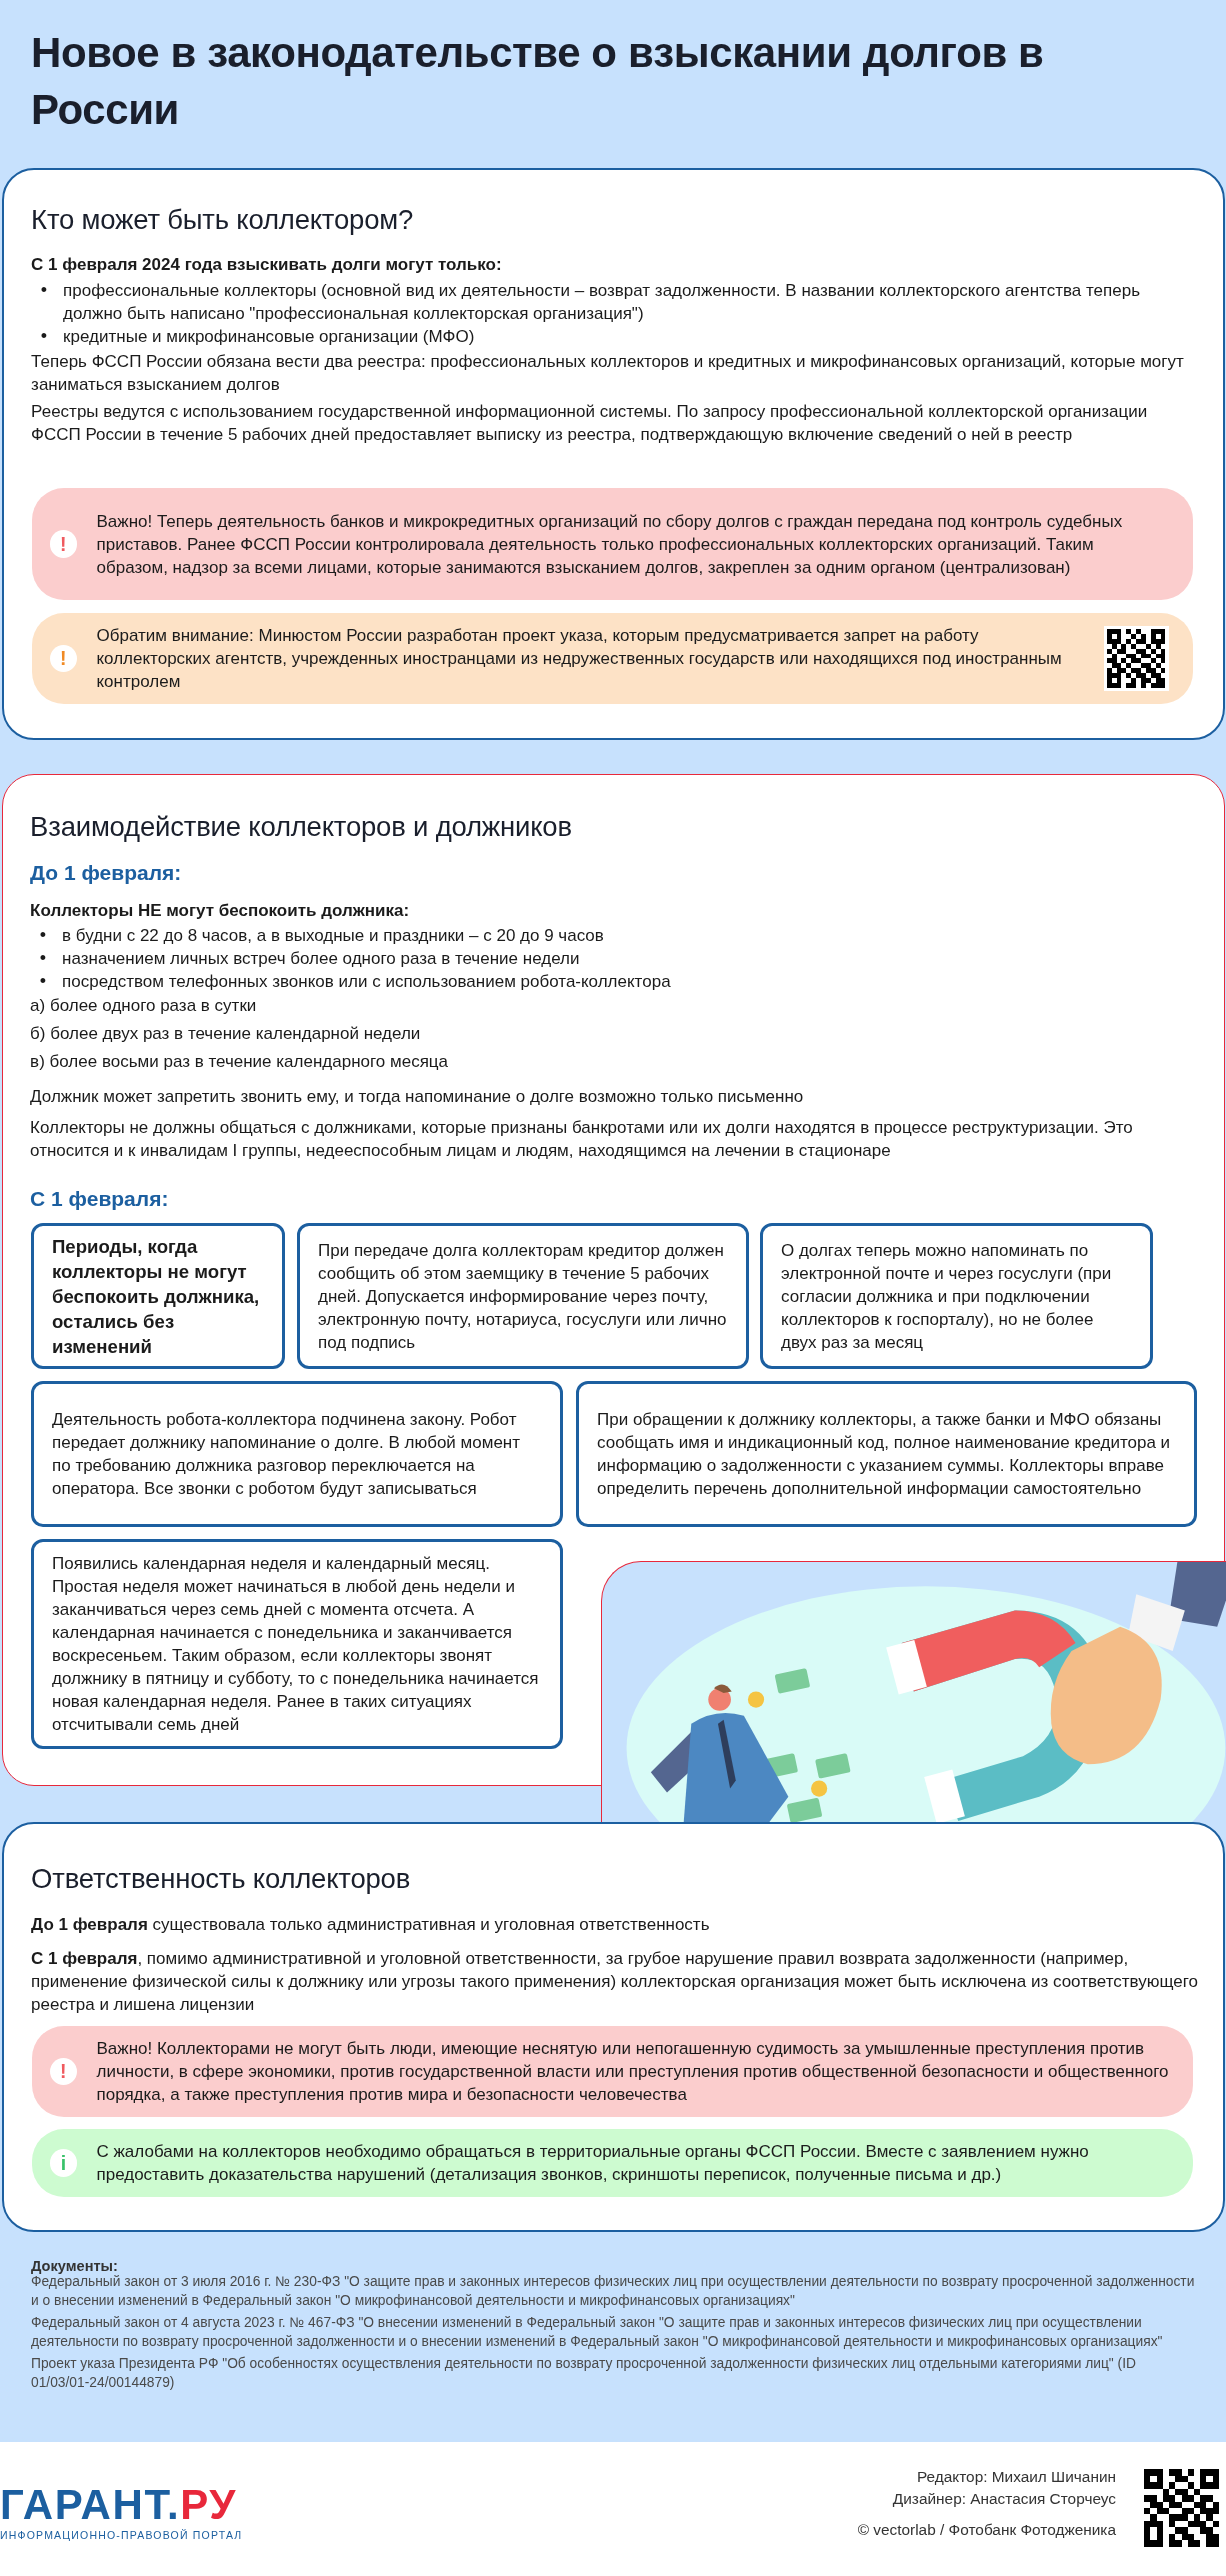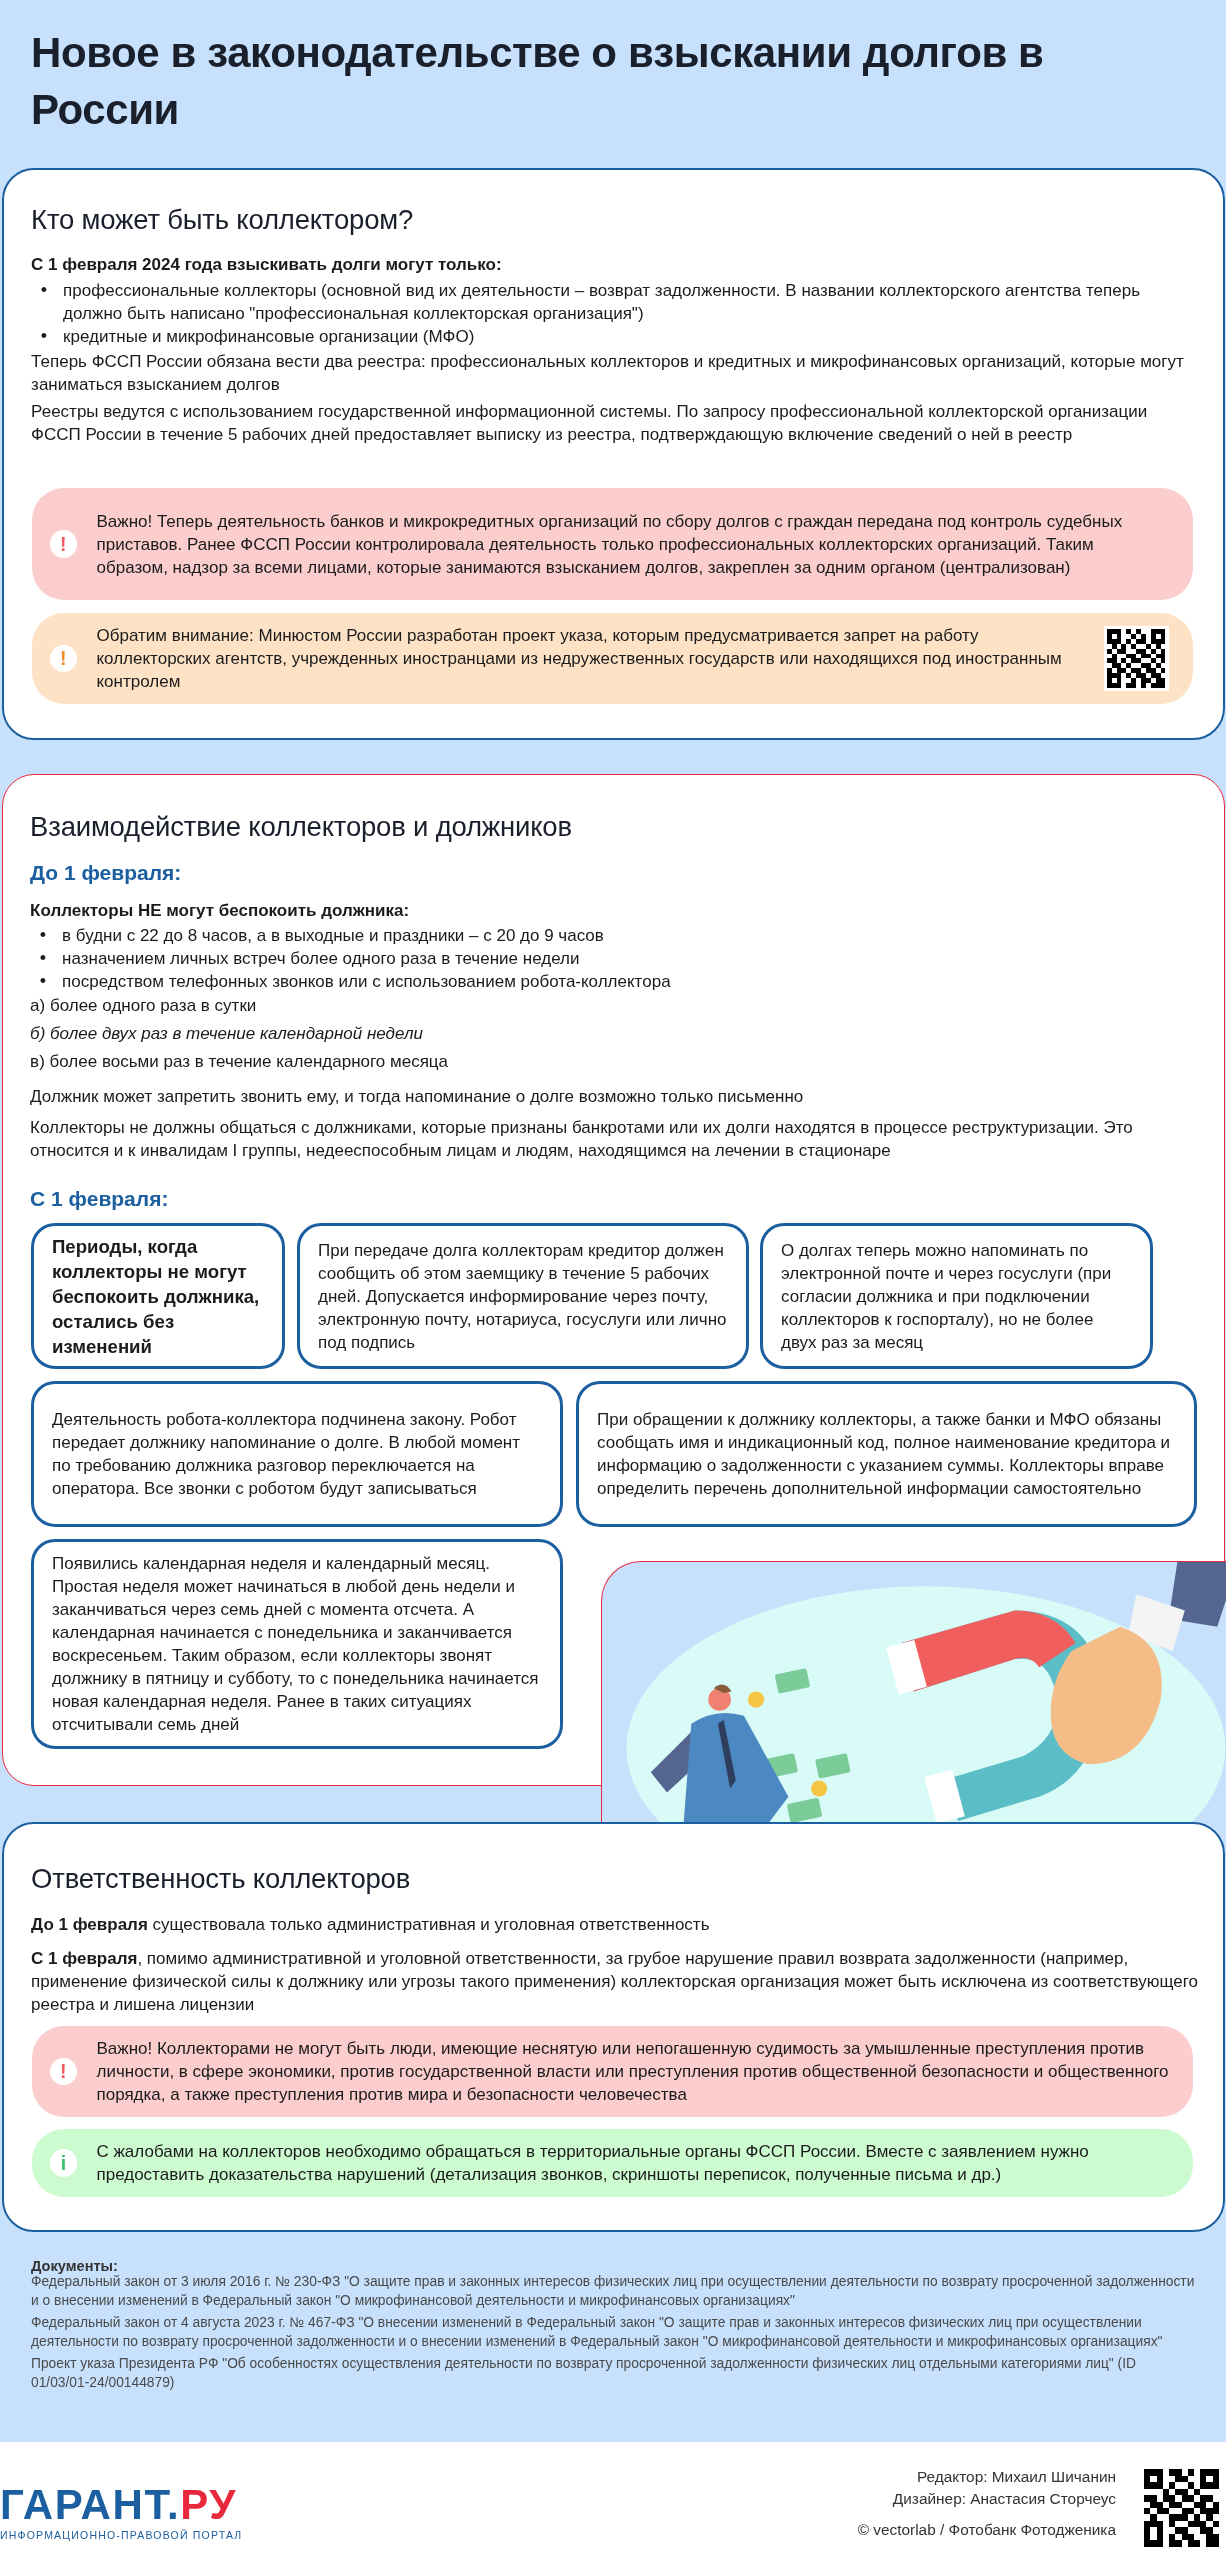--- a/index.html
+++ b/index.html
@@ -24,21 +24,21 @@
   .note-pink { background: #fbcdcd; }
   .note-peach { background: #fde2c6; }
   .note-green { background: #cdfbd0; }
   .note-icon { flex: none; width: 27.5px; height: 27.5px; border-radius: 50%; background: #fff; display: flex; align-items: center; justify-content: center; font-weight: bold; font-size: 19.4px; margin-right: 19.4px; }
   .note-text { font-size: 17px; line-height: 23px; flex: 1; }
 
   .qr { background: #fff; display: grid; grid-template-columns: repeat(12, 1fr); grid-template-rows: repeat(12, 1fr); padding: 3.2px; }
   .qr span { background: #000; }
   .qr span.w { background: #fff; }
 
-  .box { position: absolute; background: #fff; border: 3.2px solid #1c5fa0; border-radius: 24px; display: flex; align-items: center; padding: 16px 18px; }
+  .box { position: absolute; background: #fff; border: 3.2px solid #1c5fa0; border-radius: 12px; display: flex; align-items: center; padding: 16px 18px; }
   .box .t { font-size: 17px; line-height: 23px; }
   .box .t.bold { font-weight: bold; font-size: 18.6px; line-height: 25px; }
 
   .illus { position: absolute; left: 601px; top: 1561px; width: 626px; height: 267px; background: #c7e1fd; border-top: 1.6px solid #e8283b; border-left: 1.6px solid #e8283b; border-top-left-radius: 40px; overflow: hidden; }
 
   .docs-title { position: absolute; left: 31px; top: 2250px; font-size: 14.6px; font-weight: bold; color: #333; margin-top: 8px; }
   .docs { position: absolute; left: 31px; top: 2273px; width: 1165px; }
   .docs p { font-size: 13.8px; line-height: 18.6px; color: #4a4a4a; margin-bottom: 4px; }
 
   .footer { position: absolute; left: 0; top: 2442px; width: 1226px; height: 134px; background: #fff; }
@@ -226,21 +226,21 @@
   <h2 class="sec-title" style="position:absolute; left:27.5px; top:34px;">Взаимодействие коллекторов и должников</h2>
   <div class="sub-blue" style="position:absolute; left:27.5px; top:83px;">До 1 февраля:</div>
   <p class="p" style="position:absolute; left:27.5px; top:124px; font-weight:bold;">Коллекторы НЕ могут беспокоить должника:</p>
   <ul class="bullets" style="position:absolute; left:27.5px; top:149px; width:1165px;">
     <li>в будни с 22 до 8 часов, а в выходные и праздники – с 20 до 9 часов</li>
     <li>назначением личных встреч более одного раза в течение недели</li>
     <li>посредством телефонных звонков или с использованием робота-коллектора</li>
   </ul>
   <div style="position:absolute; left:27.5px; top:219px;">
     <p class="p" style="margin-bottom:4.9px;">а) более одного раза в сутки</p>
-    <p class="p" style="margin-bottom:4.9px;font-style:italic;">б) более двух раз в течение календарной недели</p>
+    <p class="p" style="margin-bottom:4.9px;">б) более двух раз в течение календарной недели</p>
     <p class="p">в) более восьми раз в течение календарного месяца</p>
   </div>
   <p class="p" style="position:absolute; left:27.5px; top:310px; width:1165px;">Должник может запретить звонить ему, и тогда напоминание о долге возможно только письменно</p>
   <p class="p" style="position:absolute; left:27.5px; top:341px; width:1173px;">Коллекторы не должны общаться с должниками, которые признаны банкротами или их долги находятся в процессе реструктуризации. Это относится и к инвалидам I группы, недееспособным лицам и людям, находящимся на лечении в стационаре</p>
 
   <div class="sub-blue" style="position:absolute; left:27.5px; top:409px;">С 1 февраля:</div>
 </section>
 
 <div class="box" style="left:31px; top:1223px; width:254px; height:146px;">
   <span class="t bold">Периоды, когда коллекторы не могут беспокоить должника, остались без изменений</span>

